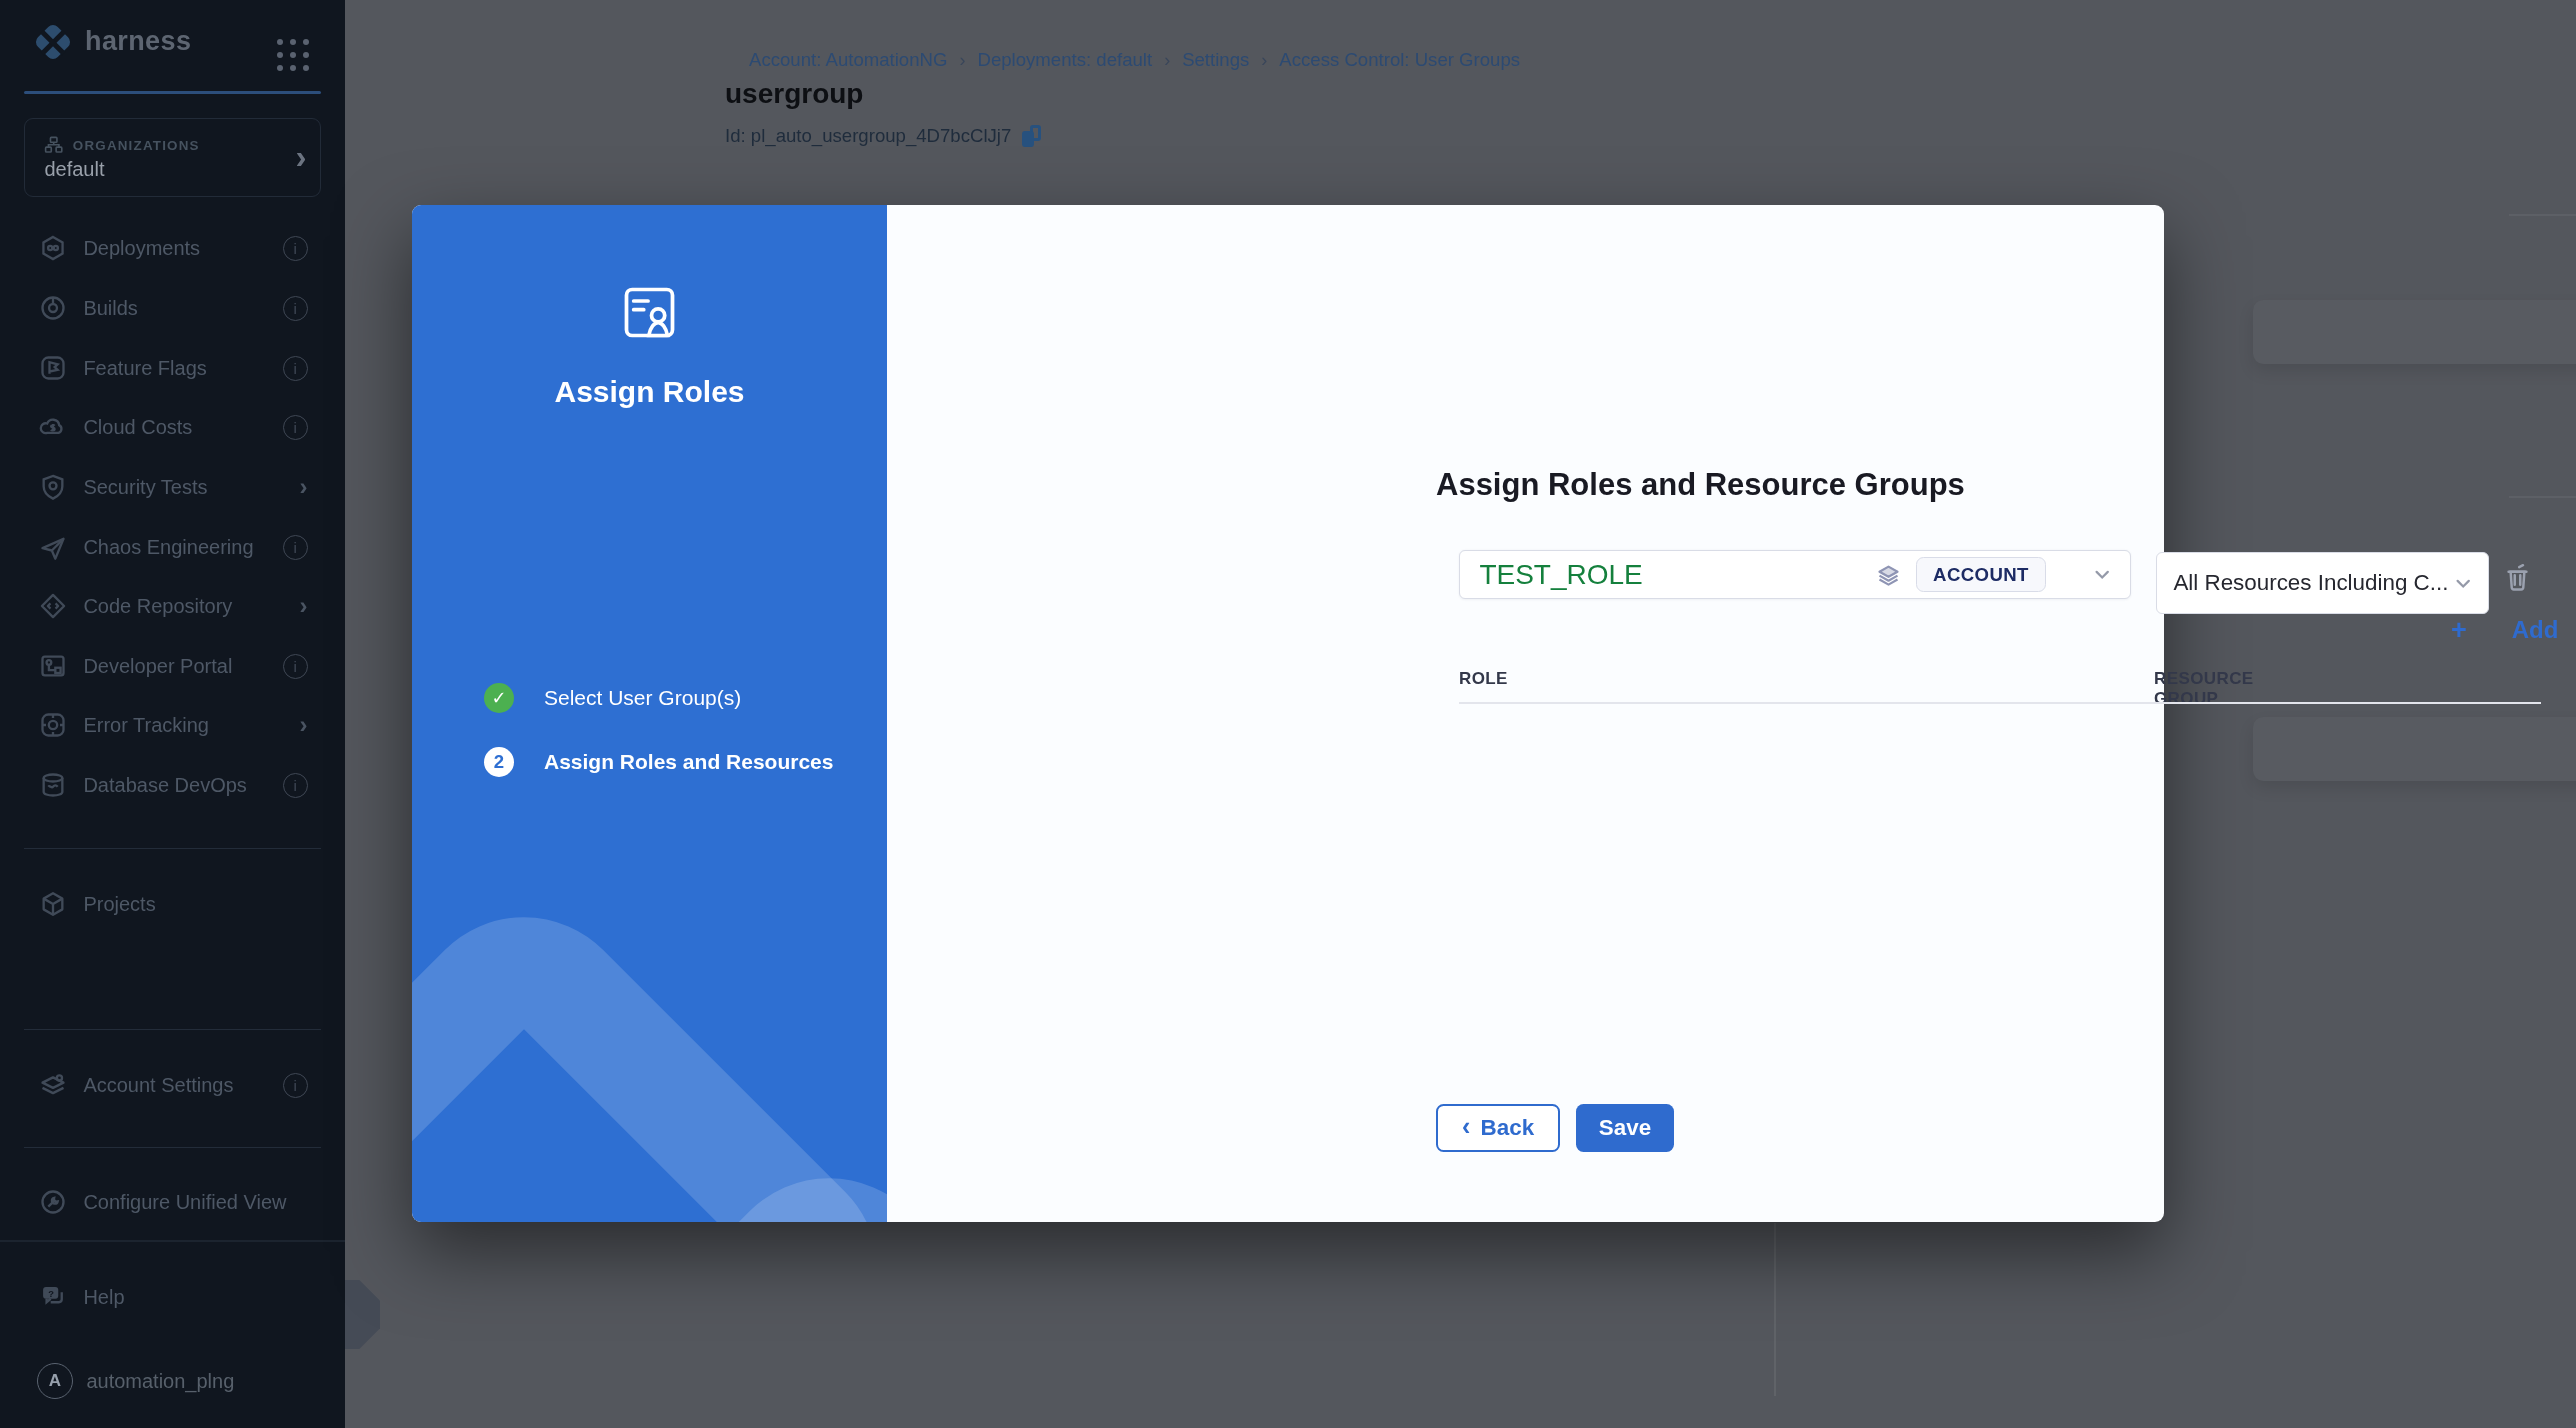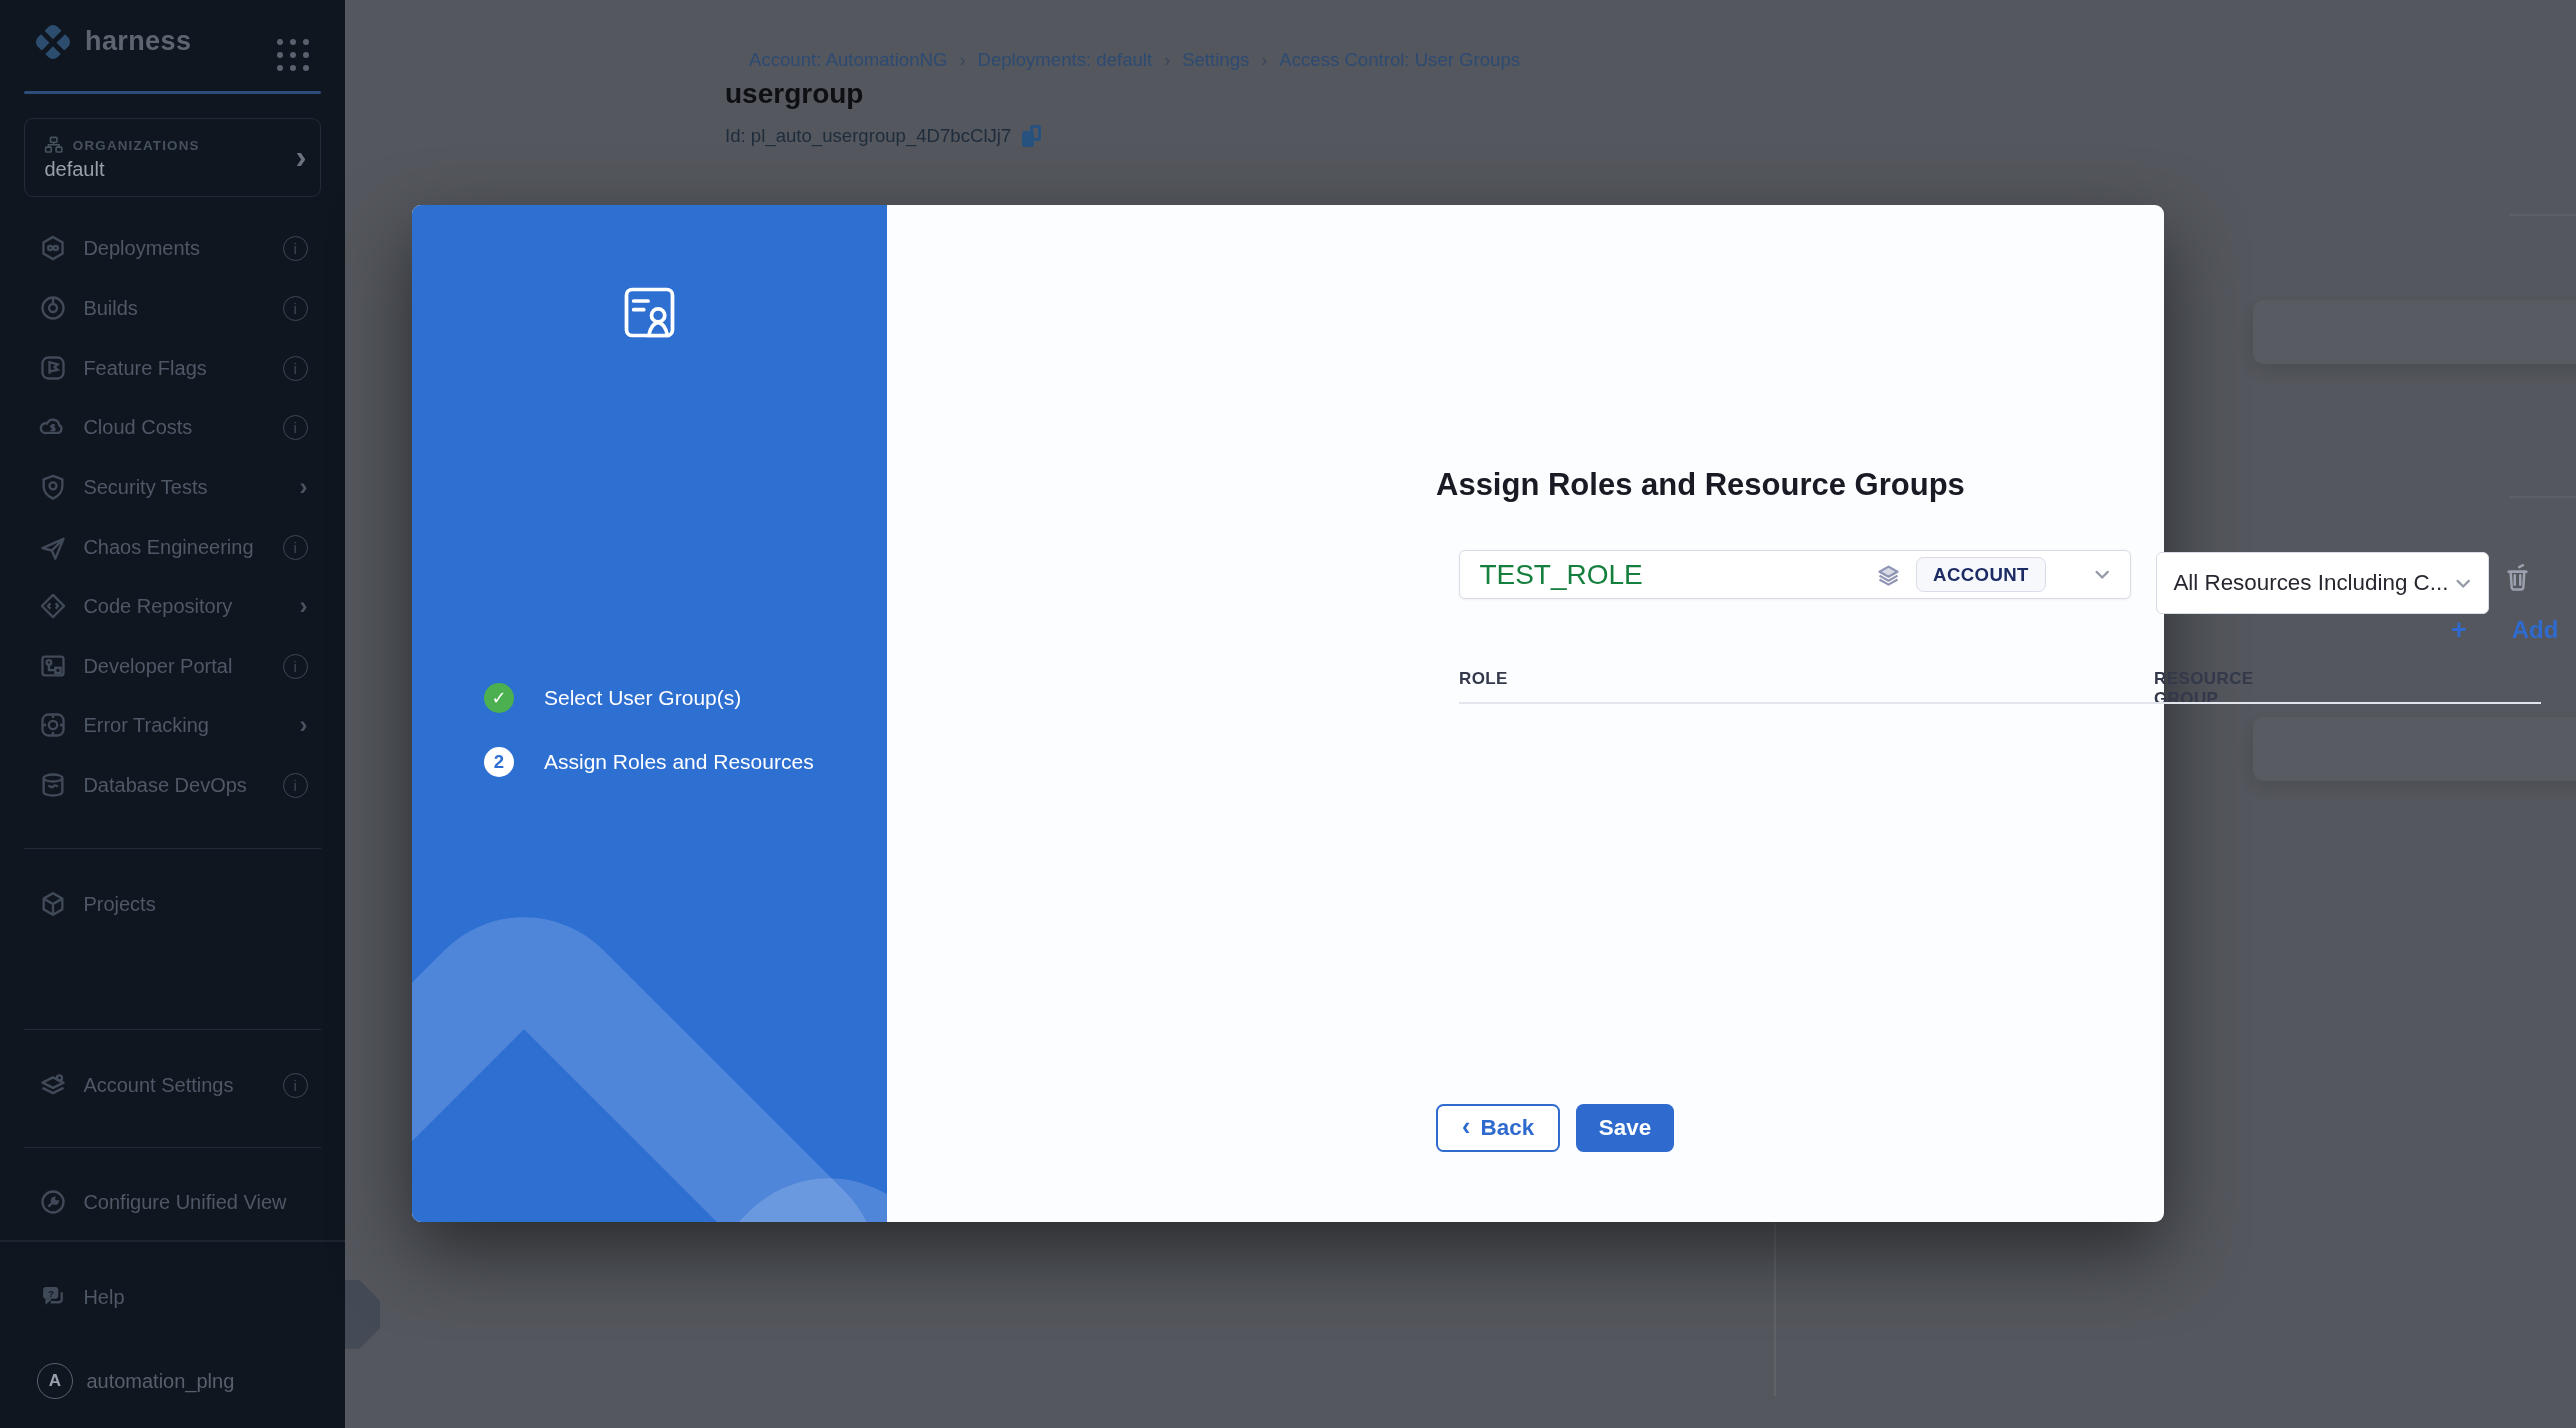--- a/index.html
+++ b/index.html
@@ -69,21 +69,21 @@
   .wm.w2{left:134px;top:1044px;}
   .idcard{position:absolute;left:203px;top:73px;}
   .mleft-title{position:absolute;left:0;top:170px;width:475px;text-align:center;font-size:30px;font-weight:700;color:#fff;}
   .step{position:absolute;left:72px;display:flex;align-items:center;gap:30px;}
   .step.s1{top:478px;}
   .step.s2{top:542px;}
   .step-circ{width:30px;height:30px;border-radius:50%;display:flex;align-items:center;justify-content:center;flex:0 0 auto;}
   .step-circ.done{background:#4cb050;color:#fff;font-size:18px;font-weight:700;}
   .step-circ.num{background:#fff;color:#2e6fd2;font-size:18.6px;font-weight:700;}
   .step-lbl{font-size:21px;color:#fff;}
-  .step.s2 .step-lbl{font-weight:400;}
+  .step.s2 .step-lbl{font-weight:700;}
   .mright{position:relative;flex:1;}
   .mtitle{position:absolute;left:549px;top:262px;font-size:31px;font-weight:700;color:#191a23;}
   .add-btn{position:absolute;left:1564px;top:411px;display:flex;align-items:center;gap:9px;color:#2f6bce;font-weight:700;}
   .add-plus{font-size:27px;line-height:27px;}
   .add-lbl{font-size:24px;margin-left:36px;}
   .colhead{position:absolute;top:464px;font-size:17px;font-weight:700;letter-spacing:0.4px;color:#33384a;}
   .colhead.role{left:572px;}
   .colhead.rg{left:1267px;}
   .headrule{position:absolute;left:572px;top:497px;width:1082px;height:1.5px;background:#e3e5ec;}
   .role-box{position:absolute;left:572px;top:345px;width:672px;height:49px;background:#fff;border:1.5px solid #d9dce6;border-radius:6px;
@@ -324,20 +324,21 @@
 
       <svg class="idcard" width="69" height="69" viewBox="0 0 48 48" fill="none" stroke="#ffffff" stroke-width="2.6">
         <rect x="8" y="8" width="32" height="32" rx="4"></rect>
         <path d="M13 16h10M13 22h7" stroke-linecap="round"></path>
         <g>
           <circle cx="30" cy="26" r="4.6" fill="#2e6fd2"></circle>
           <path d="M23.5 40c1-6 4-9 6.5-9s5.5 3 6.5 9z" fill="#2e6fd2"></path>
         </g>
       </svg>
 
+      <div class="mleft-title">Assign Roles</div>
 
       <div class="step s1">
         <span class="step-circ done">✓</span>
         <span class="step-lbl">Select User Group(s)</span>
       </div>
       <div class="step s2">
         <span class="step-circ num">2</span>
         <span class="step-lbl">Assign Roles and Resources</span>
       </div>
     </div>

